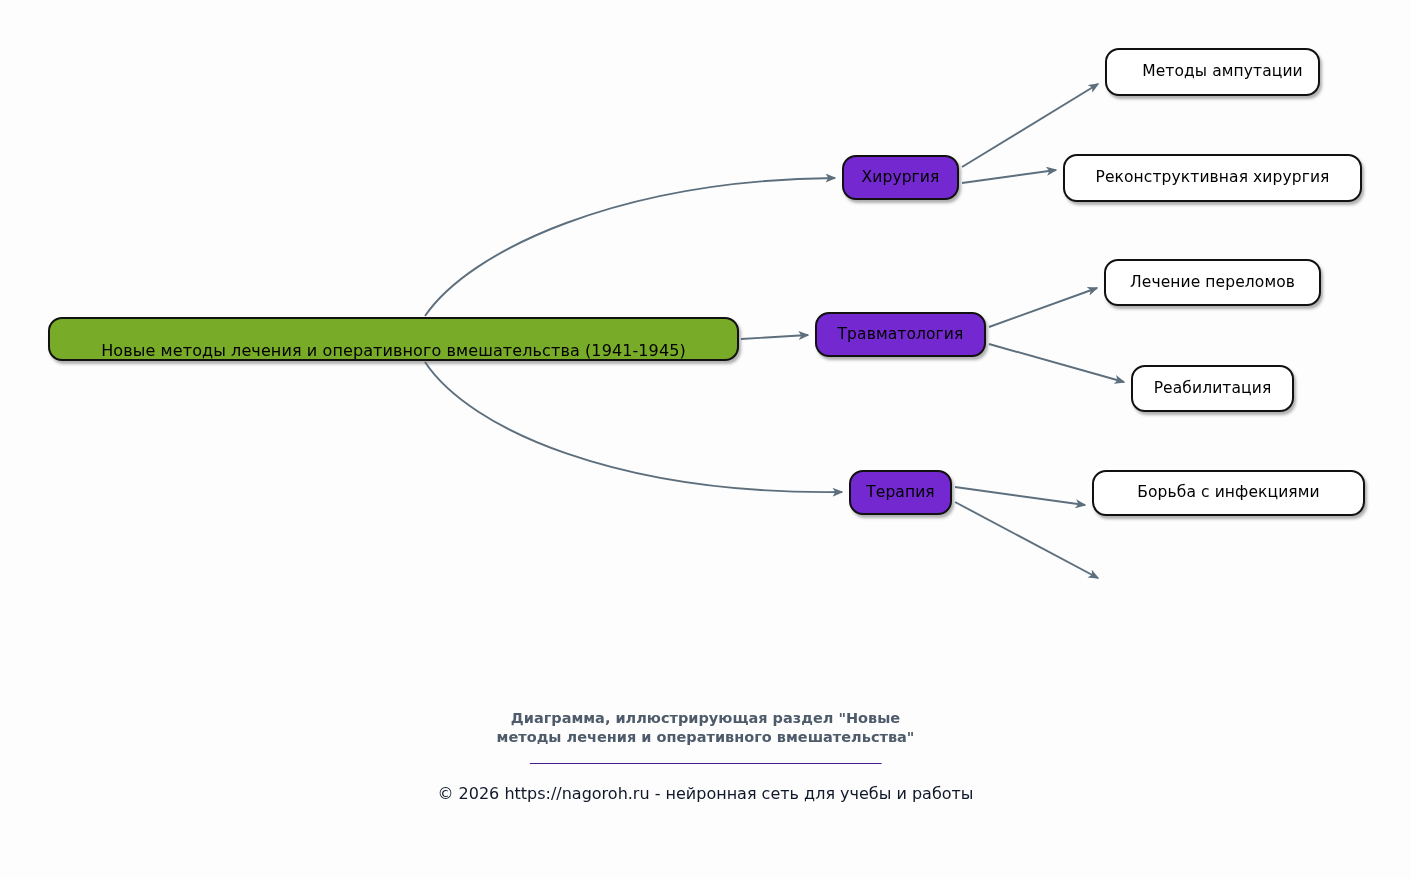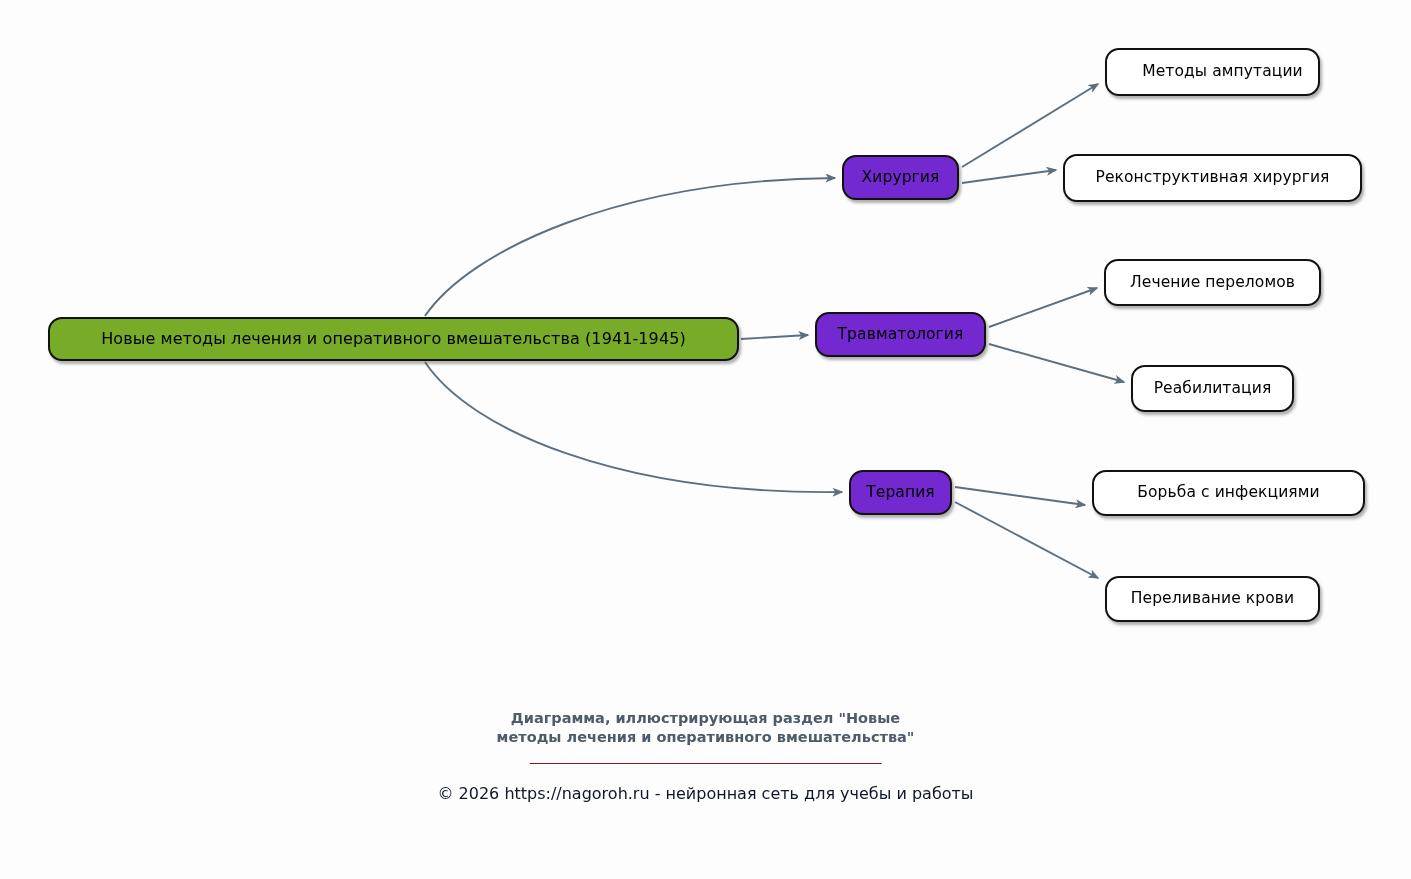--- a/index.html
+++ b/index.html
@@ -41,20 +41,21 @@
     box-shadow: 2px 3px 3px rgba(80,80,80,0.45);
   }
   .node-label {
     display: block;
     color: #000000;
     font-size: 15.5px;
     letter-spacing: 0.1px;
   }
   .node.root {
     background: #77ab28;
+    align-items: flex-end;
   }
   .node.root .node-label { font-size: 16px; }
   .node.branch {
     background: #7428d0;
   }
   .node.branch .node-label { color: #000000; font-size: 15.5px; }
   .node.leaf {
     background: #ffffff;
   }
   .caption {
@@ -68,21 +69,21 @@
     line-height: 19px;
   }
   .caption-line1 { top: 709px; }
   .caption-line2 { top: 728px; }
   .divider {
     position: absolute;
     left: 0;
     width: 1411px;
     text-align: center;
     top: 748px;
-    color: #7f1d1d;
+    color: #4c1d95;
     font-size: 14px;
     line-height: 16px;
     letter-spacing: -0.5px;
     overflow: hidden;
     white-space: nowrap;
   }
   .footer {
     position: absolute;
     left: 0;
     width: 1411px;
@@ -149,22 +150,19 @@
   </div>
 
   <div class="node leaf" style="left:1131px; top:365px; width:163px; height:47px;">
     <span class="node-label">Реабилитация</span>
   </div>
 
   <div class="node leaf" style="left:1092px; top:470px; width:273px; height:46px;">
     <span class="node-label">Борьба с инфекциями</span>
   </div>
 
-  <div class="node leaf" style="left:1105px; top:576px; width:215px; height:46px;">
-    <span class="node-label">Переливание крови</span>
-  </div>
 
   <div class="caption caption-line1">Диаграмма, иллюстрирующая раздел "Новые</div>
   <div class="caption caption-line2">методы лечения и оперативного вмешательства"</div>
   <div class="divider">______________________________________________________</div>
   <div class="footer">© 2026 https://nagoroh.ru - нейронная сеть для учебы и работы</div>
 
 </div>
 
 </body></html>

